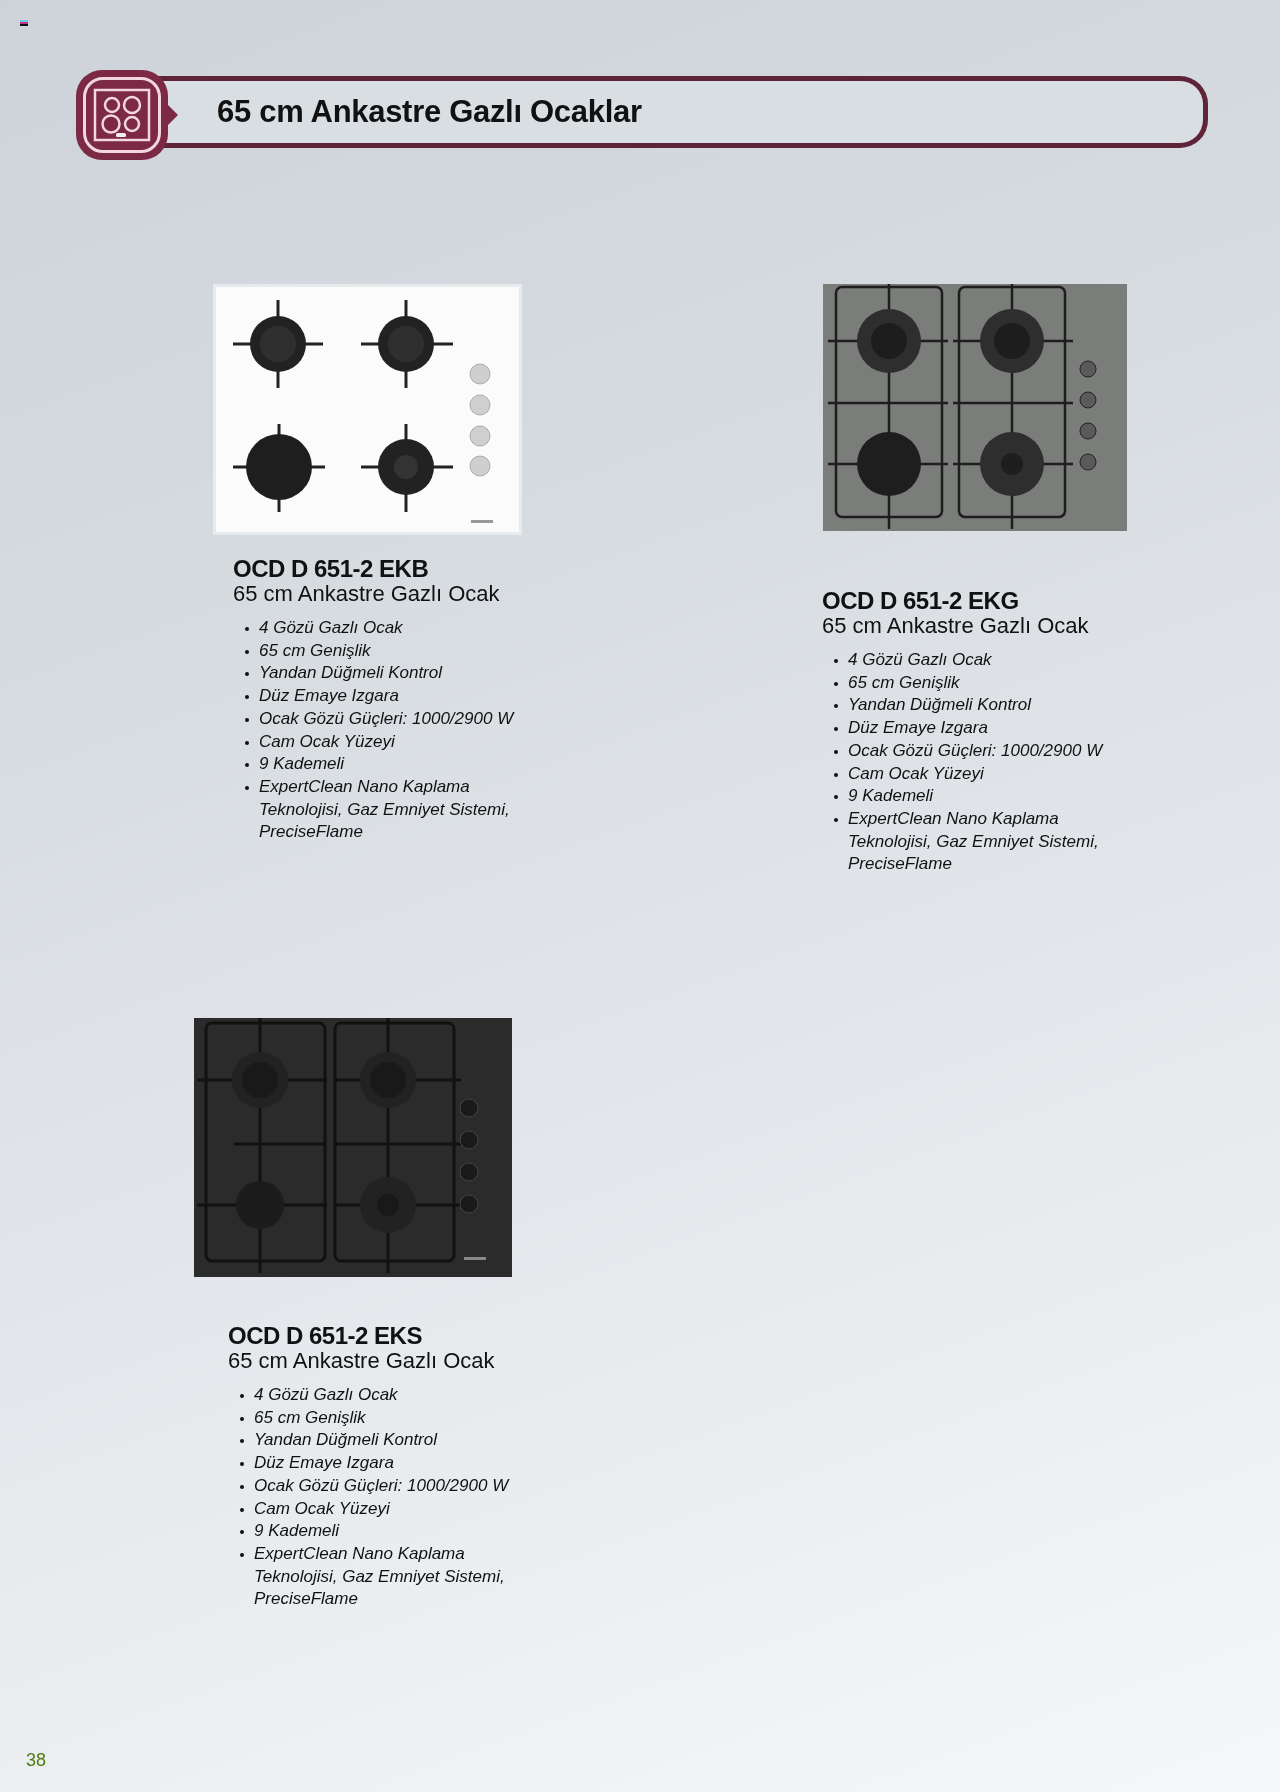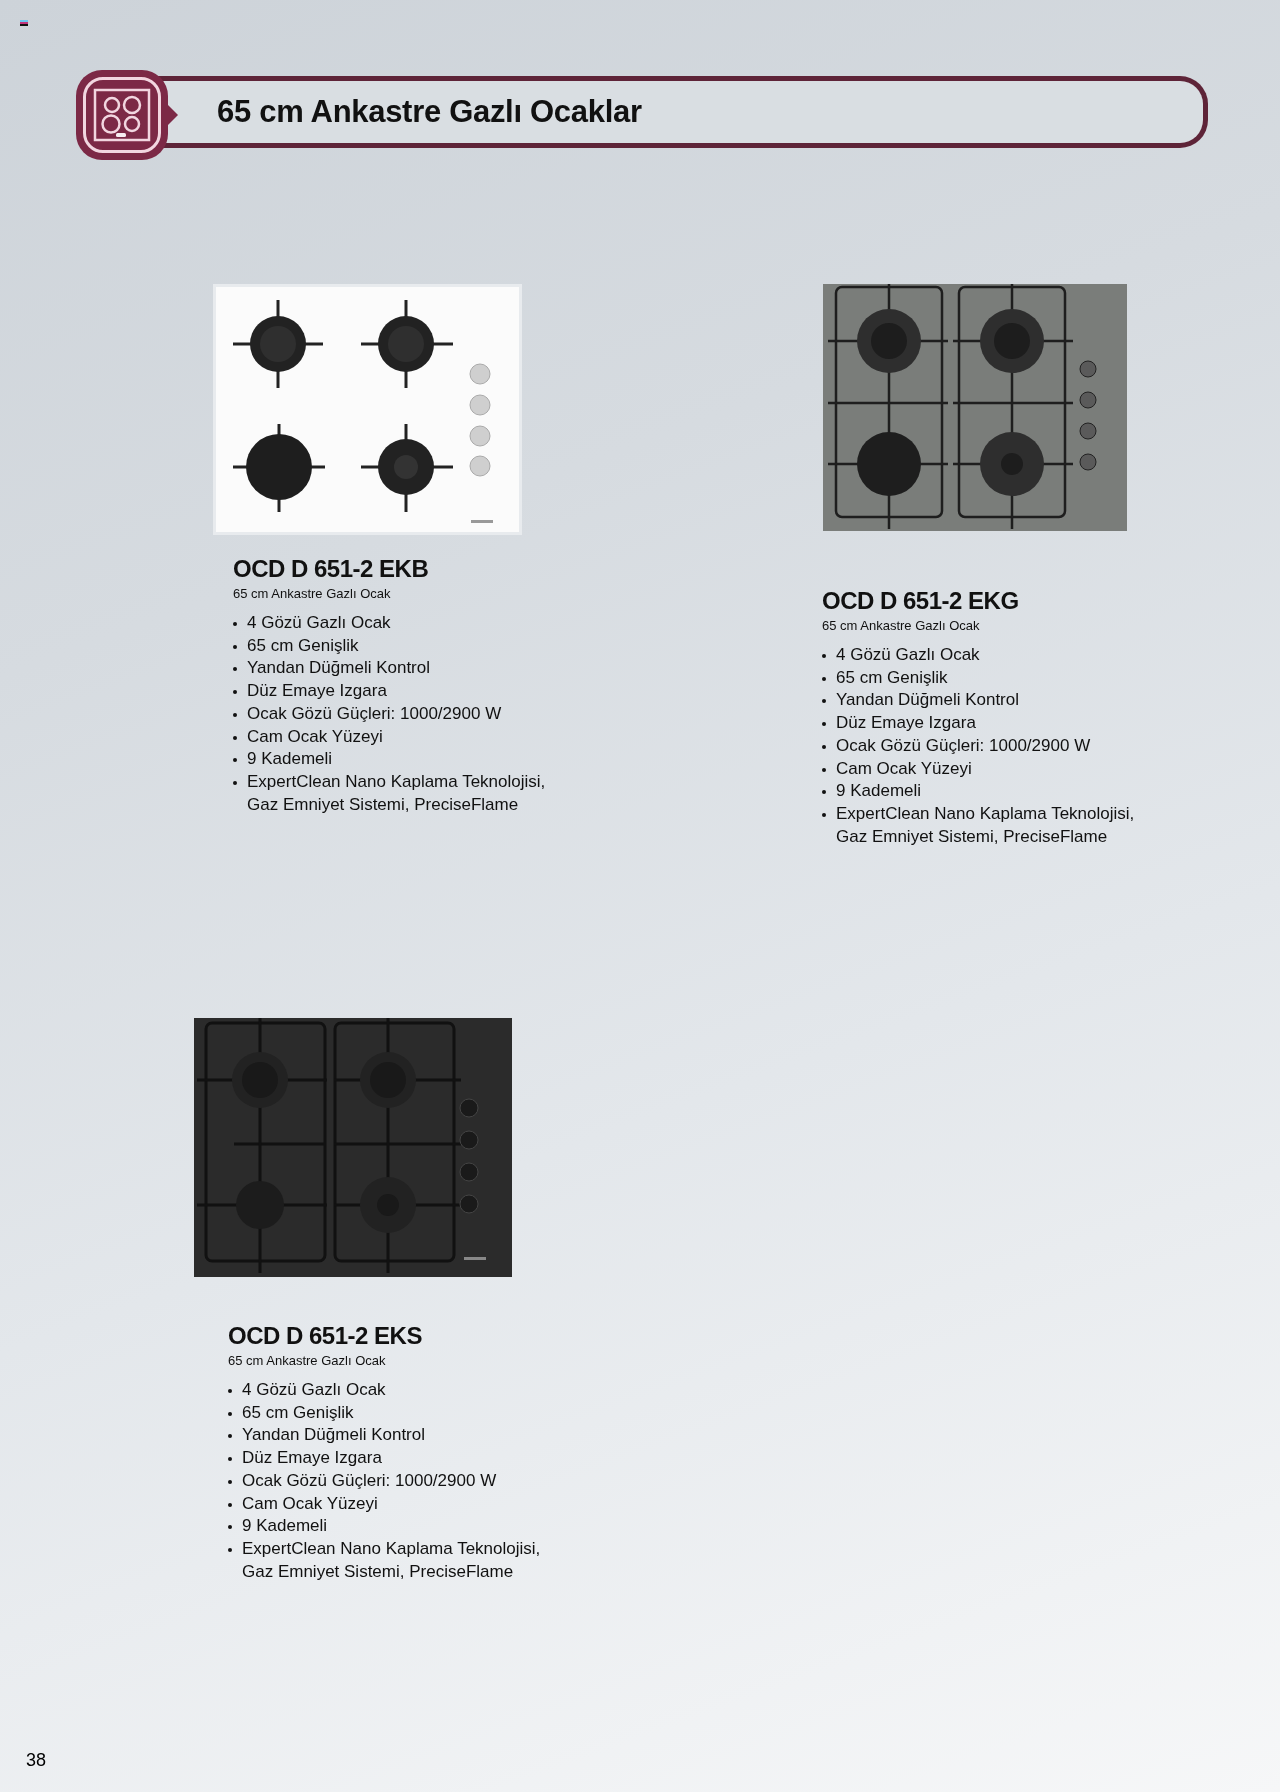--- a/index.html
+++ b/index.html
@@ -30,28 +30,28 @@
       border-top: 12px solid transparent; border-bottom: 12px solid transparent;
       border-left: 12px solid #7c2946;
     }
     .header-title {
       position: absolute; left: 141px; top: 24px; font-size: 31px; font-weight: bold;
       letter-spacing: -0.3px; color: #111;
     }
     .product-img { position: absolute; }
     .product-text { position: absolute; }
     .model { font-size: 24px; font-weight: bold; letter-spacing: -0.5px; line-height: 28px; }
-    .subtitle { font-size: 13px; line-height: 22px; margin-bottom: 7px; }
-    ul.features { list-style: none; margin: 0; padding: 0; }
+    .subtitle { font-size: 22px; line-height: 22px; margin-bottom: 7px; }
+    ul.features { list-style: none; margin: 12px; padding: 0; font-style: italic; }
     ul.features li { font-size: 17px; line-height: 22.7px; position: relative; padding-left: 14px; }
     ul.features li::before {
       content: ""; position: absolute; left: 0; top: 10px; width: 4px; height: 4px;
       background: #111; border-radius: 50%;
     }
-    .page-number { position: absolute; left: 26px; top: 1750px; font-size: 18px; color: #000000; }
+    .page-number { position: absolute; left: 26px; top: 1750px; font-size: 18px; color: #4d7c0f; }
   </style>
 </head>
 <body>
 
 <div class="color-marks">
   <span style="background:#6cc6f0"></span>
     <span style="background:#c2337a"></span>
     <span style="background:#111"></span>
 </div>
 

